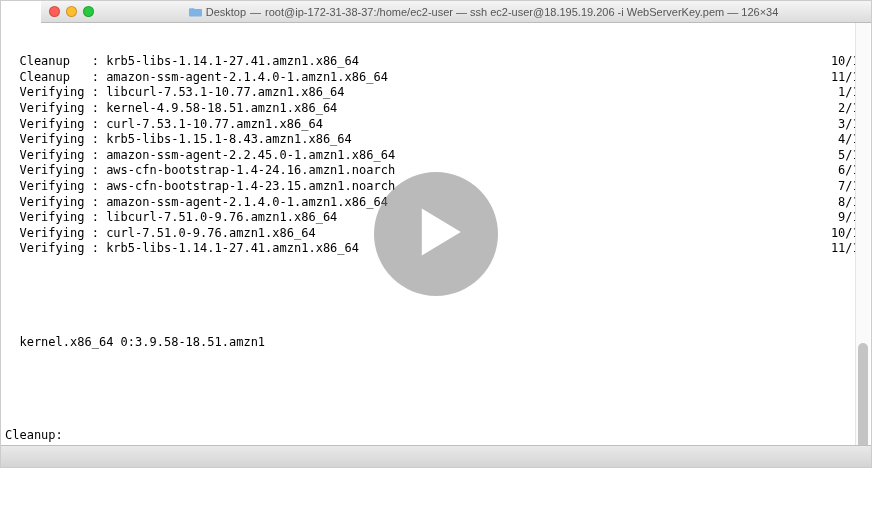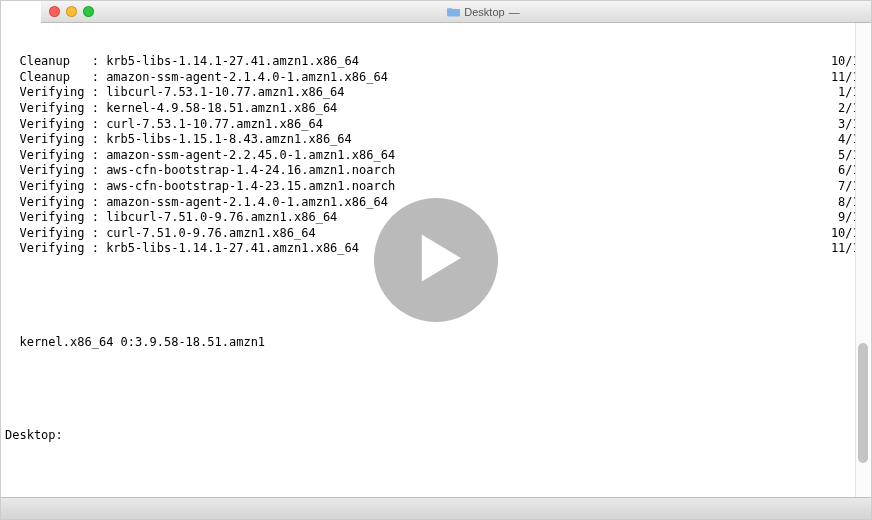--- a/index.html
+++ b/index.html
@@ -1,17 +1,17 @@
 <!DOCTYPE html>
 <html><head>
 <meta charset="utf-8">
 <style>
   * { margin: 0; padding: 0; box-sizing: border-box; }
   html, body { width: 872px; height: 520px; overflow: hidden; background: #fff; font-family: "Menlo", "Consolas", monospace; }
-  .window { width: 872px; height: 520px; position: relative; border: 1px solid #ccc; background: #fff; padding-left: 40px; }
+  .window { width: 872px; height: 468px; position: relative; border: 1px solid #ccc; background: #fff; padding-left: 40px; }
   .titlebar { height: 22px; background: linear-gradient(#f5f5f5, #dcdcdc); border-bottom: 1px solid #bbb; display: flex; align-items: center; padding: 0 8px; font-size: 11px; color: #555; font-family: -apple-system, "Helvetica Neue", sans-serif; }
   .traffic { display: flex; gap: 6px; margin-right: 10px; }
   .dot { width: 11px; height: 11px; border-radius: 50%; border: 0.5px solid rgba(0,0,0,0.2); }
   .dot.red { background: #ff5f56; }
   .dot.yellow { background: #ffbd2e; }
   .dot.green { background: #27c93f; }
   .title-wrap { flex: 1; display: flex; align-items: center; justify-content: center; gap: 4px; overflow: hidden; white-space: nowrap; }
   .folder-icon svg { width: 13px; height: 11px; display: block; }
   .terminal { position: absolute; top: 22px; left: 0; right: 0; bottom: 22px; padding: 0 4px; background: #fff; font-size: 12px; line-height: 1.3; color: #000; overflow: hidden; }
   .terminal-inner { white-space: pre; font-family: "Menlo","Consolas",monospace; letter-spacing: 0; }
@@ -36,30 +36,31 @@
       <div class="dot green"></div>
     </div>
     <div class="title-wrap">
       <span class="folder-icon">
         <svg viewBox="0 0 16 12">
             <path fill="#7fb2e5" d="M1 2h5l1 1h8a1 1 0 0 1 1 1v7a1 1 0 0 1-1 1H1a1 1 0 0 1-1-1V3a1 1 0 0 1 1-1z"></path>
           </svg>
       </span>
       <span>Desktop</span>
       <span> — </span>
+      <span>root@ip-172-31-38-37:/home/ec2-user — ssh ec2-user@18.195.19.206 -i WebServerKey.pem — 126×34</span>
     </div>
   </div>
 
   <div class="terminal">
     <div class="terminal-inner">
       <div id="yum-rows"><div class="row"><span class="left">  Cleanup   : krb5-libs-1.14.1-27.41.amzn1.x86_64</span><span class="right">10/11</span></div><div class="row"><span class="left">  Cleanup   : amazon-ssm-agent-2.1.4.0-1.amzn1.x86_64</span><span class="right">11/11</span></div><div class="row"><span class="left">  Verifying : libcurl-7.53.1-10.77.amzn1.x86_64</span><span class="right">1/11</span></div><div class="row"><span class="left">  Verifying : kernel-4.9.58-18.51.amzn1.x86_64</span><span class="right">2/11</span></div><div class="row"><span class="left">  Verifying : curl-7.53.1-10.77.amzn1.x86_64</span><span class="right">3/11</span></div><div class="row"><span class="left">  Verifying : krb5-libs-1.15.1-8.43.amzn1.x86_64</span><span class="right">4/11</span></div><div class="row"><span class="left">  Verifying : amazon-ssm-agent-2.2.45.0-1.amzn1.x86_64</span><span class="right">5/11</span></div><div class="row"><span class="left">  Verifying : aws-cfn-bootstrap-1.4-24.16.amzn1.noarch</span><span class="right">6/11</span></div><div class="row"><span class="left">  Verifying : aws-cfn-bootstrap-1.4-23.15.amzn1.noarch</span><span class="right">7/11</span></div><div class="row"><span class="left">  Verifying : amazon-ssm-agent-2.1.4.0-1.amzn1.x86_64</span><span class="right">8/11</span></div><div class="row"><span class="left">  Verifying : libcurl-7.51.0-9.76.amzn1.x86_64</span><span class="right">9/11</span></div><div class="row"><span class="left">  Verifying : curl-7.51.0-9.76.amzn1.x86_64</span><span class="right">10/11</span></div><div class="row"><span class="left">  Verifying : krb5-libs-1.14.1-27.41.amzn1.x86_64</span><span class="right">11/11</span></div></div>
       <div>&nbsp;</div>
       <div>  kernel.x86_64 0:3.9.58-18.51.amzn1</div>
       <div>&nbsp;</div>
-      <div>Desktop:</div>
+      <div>Cleanup:</div>
       
       
       
       
       
       
       
       
       
       

